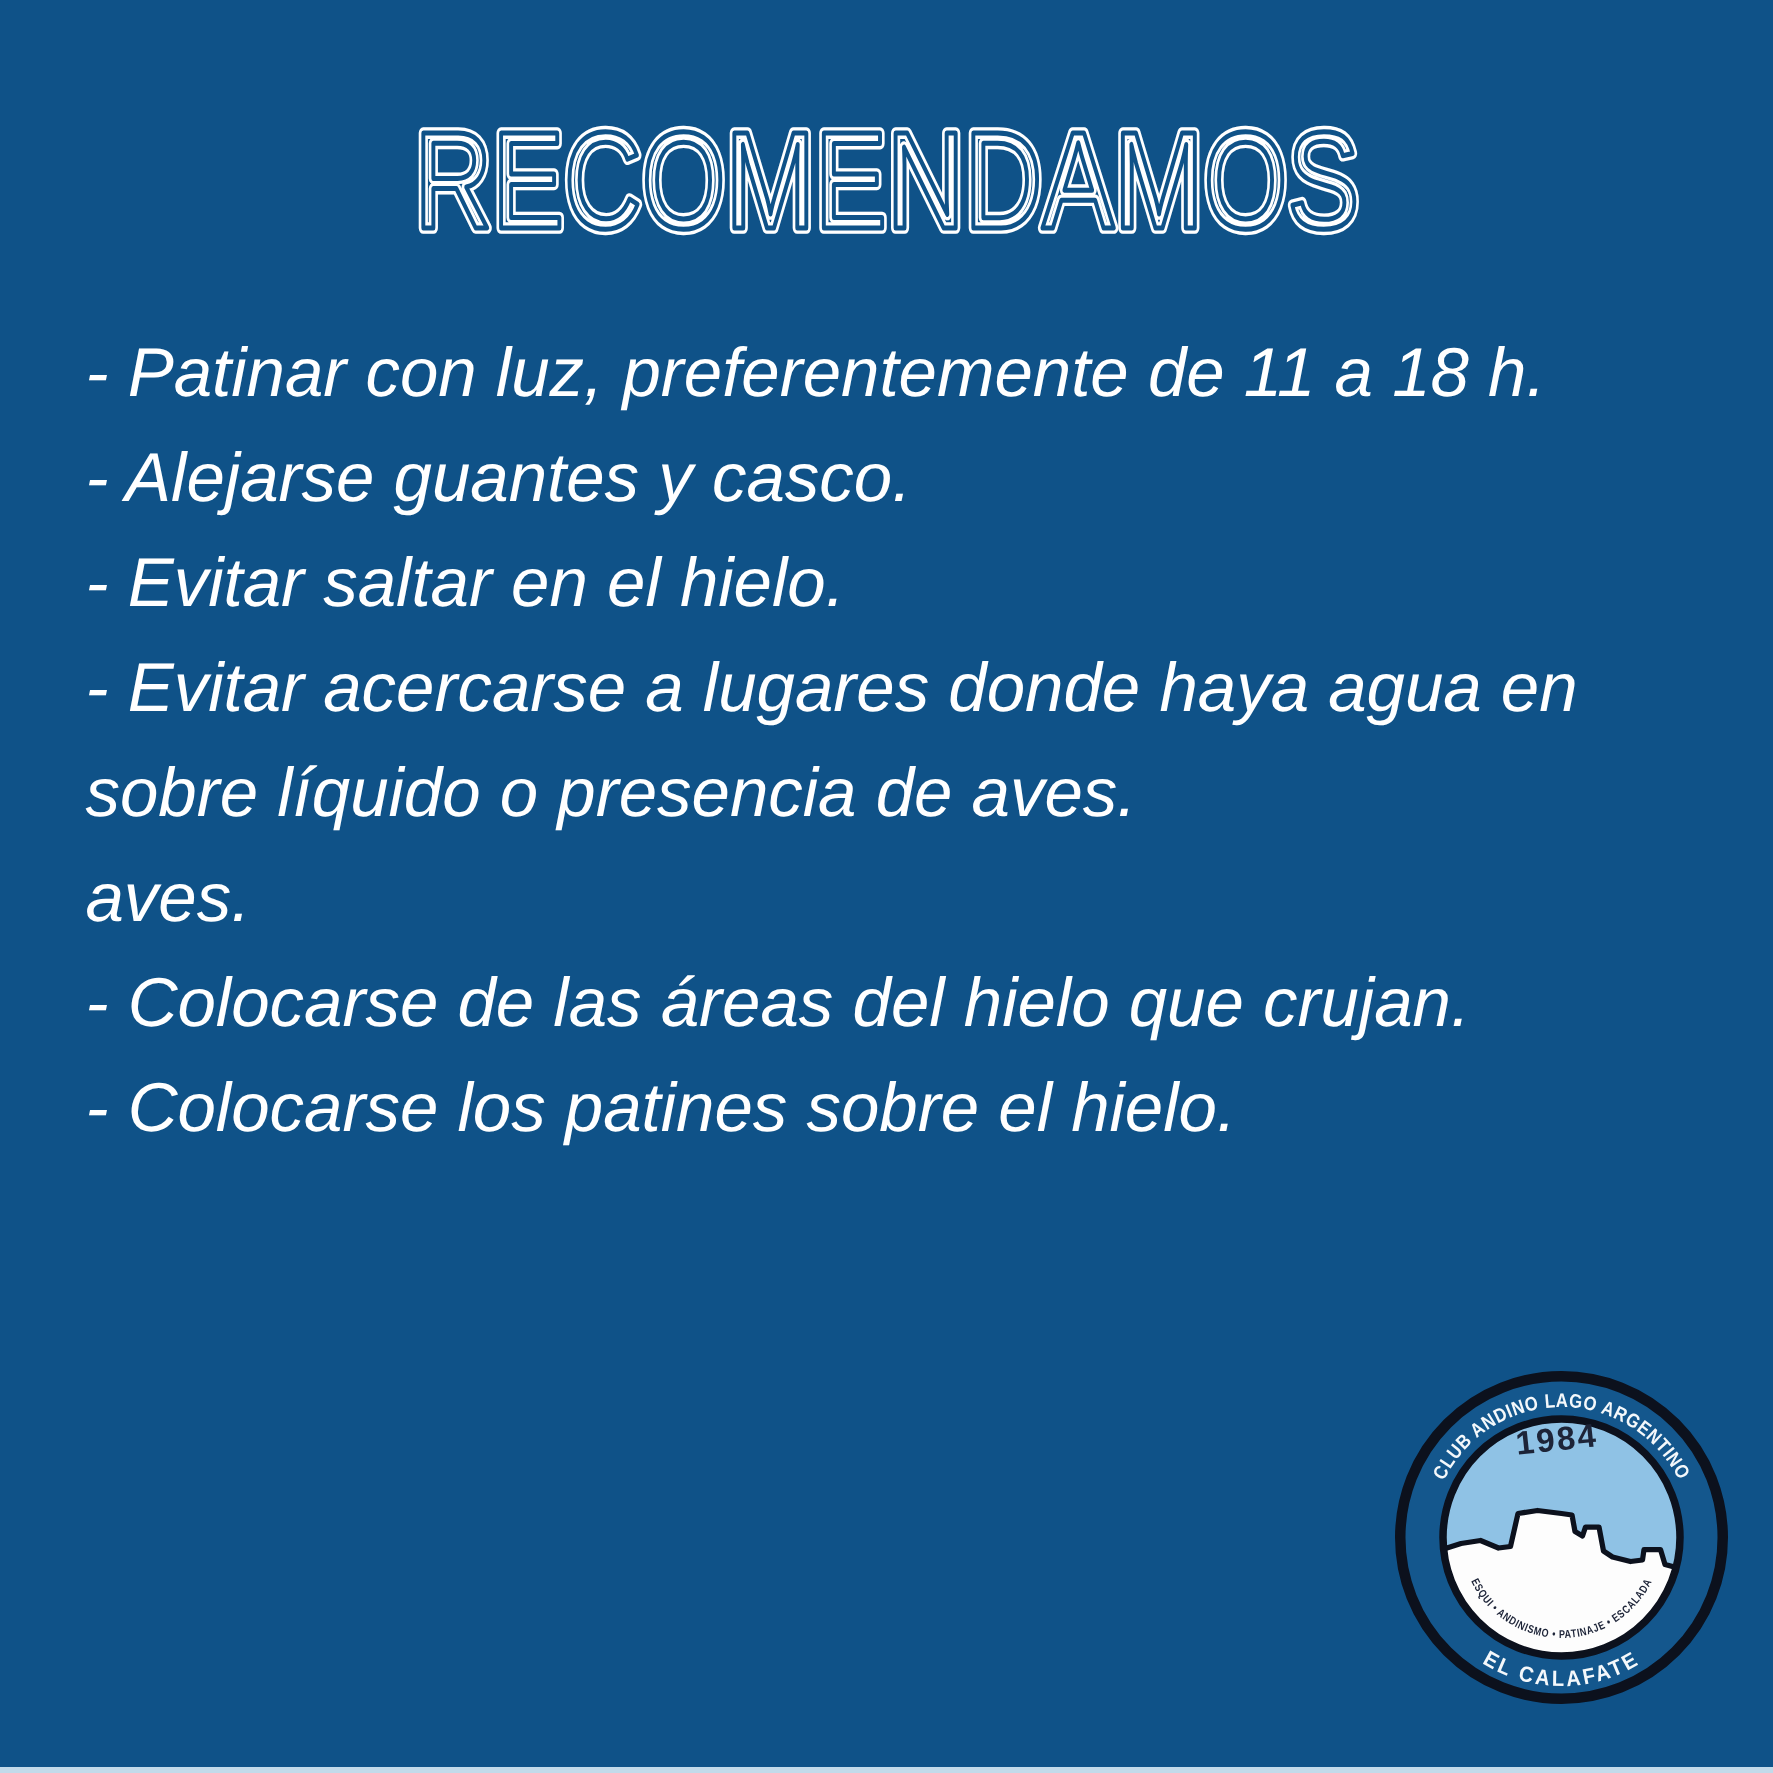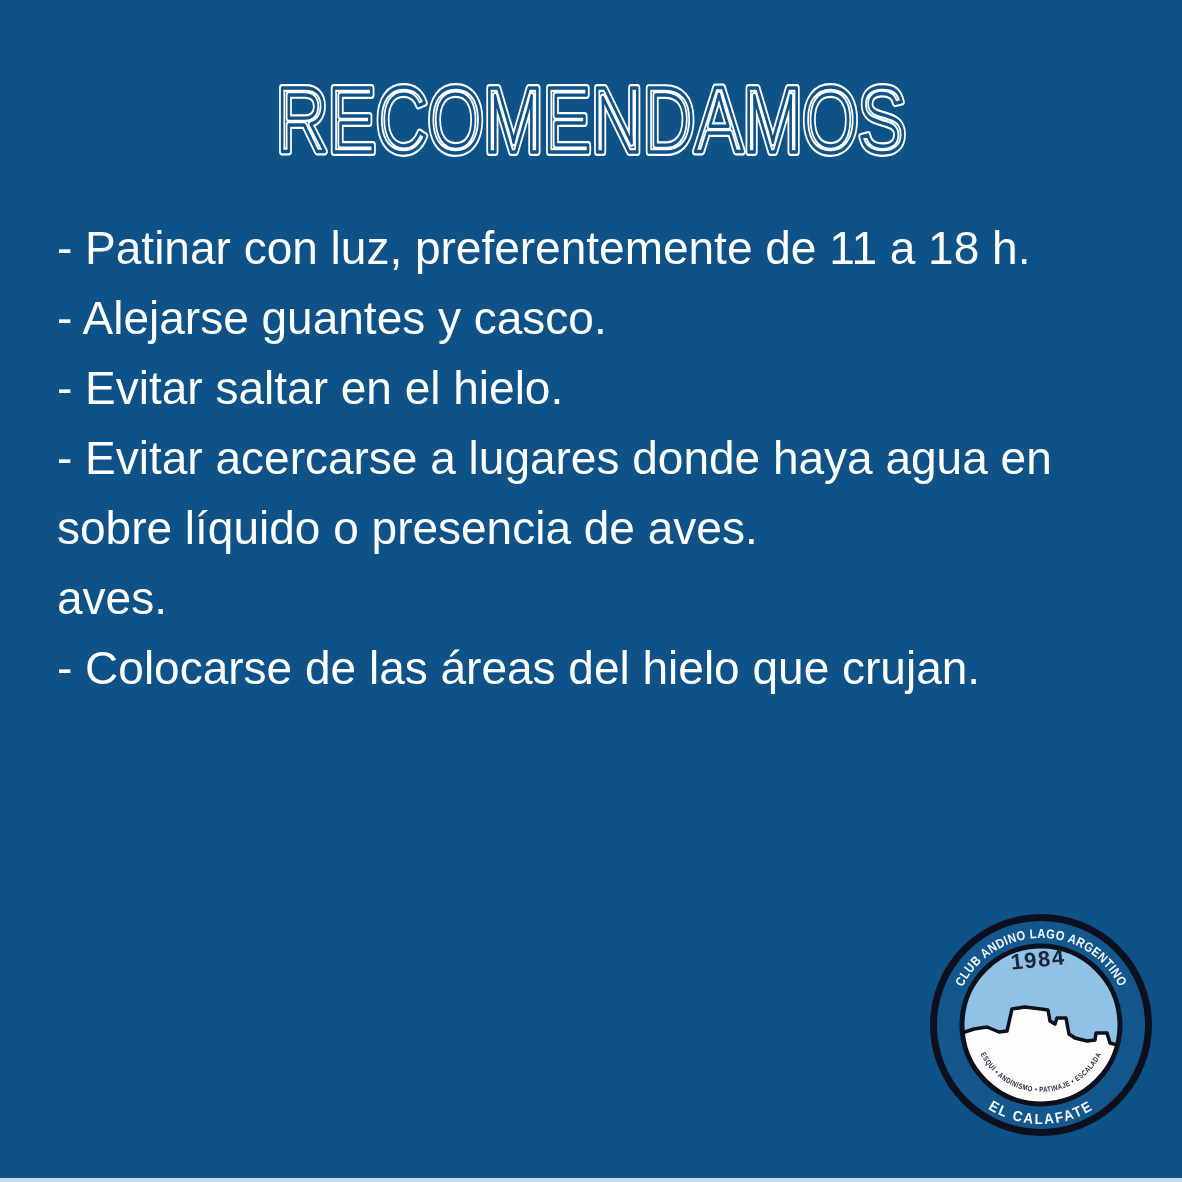--- a/index.html
+++ b/index.html
@@ -30,20 +30,21 @@
     top: 213px;
     left: 57px;
     right: 30px;
   }
   .reco-line {
     color: #FFFFFF;
     font-size: 46px;
     line-height: 70px;
     white-space: pre;
     letter-spacing: 0px;
+    font-style: italic;
   }
   .logo-wrap {
     position: absolute;
     left: 929px;
     top: 913px;
     width: 224px;
     height: 224px;
   }
   .logo-wrap svg { display: block; }
   .badge-arc-text {
@@ -72,20 +73,21 @@
   </div>
 
   <div class="reco-list">
     <div class="reco-line">- Patinar con luz, preferentemente de 11 a 18 h.</div>
     <div class="reco-line">- Alejarse guantes y casco.</div>
     <div class="reco-line">- Evitar saltar en el hielo.</div>
     <div class="reco-line">- Evitar acercarse a lugares donde haya agua en</div>
     <div class="reco-line">sobre líquido o presencia de aves.</div>
     <div class="reco-line">aves.</div>
     <div class="reco-line">- Colocarse de las áreas del hielo que crujan.</div>
+    <div class="reco-line">- Colocarse los patines sobre el hielo.</div>
   </div>
 
   <div class="logo-wrap">
     <svg width="224" height="224" viewBox="0 0 224 224">
       <defs>
         <clipPath id="innerClip">
             <circle cx="112" cy="112" r="79"></circle>
           </clipPath>
         <path id="arcTop" d="M 25 112 A 87 87 0 0 1 199 112" fill="none"></path>
         <path id="arcBottomOuter" d="M 13 112 A 99 99 0 0 0 211 112" fill="none"></path>

